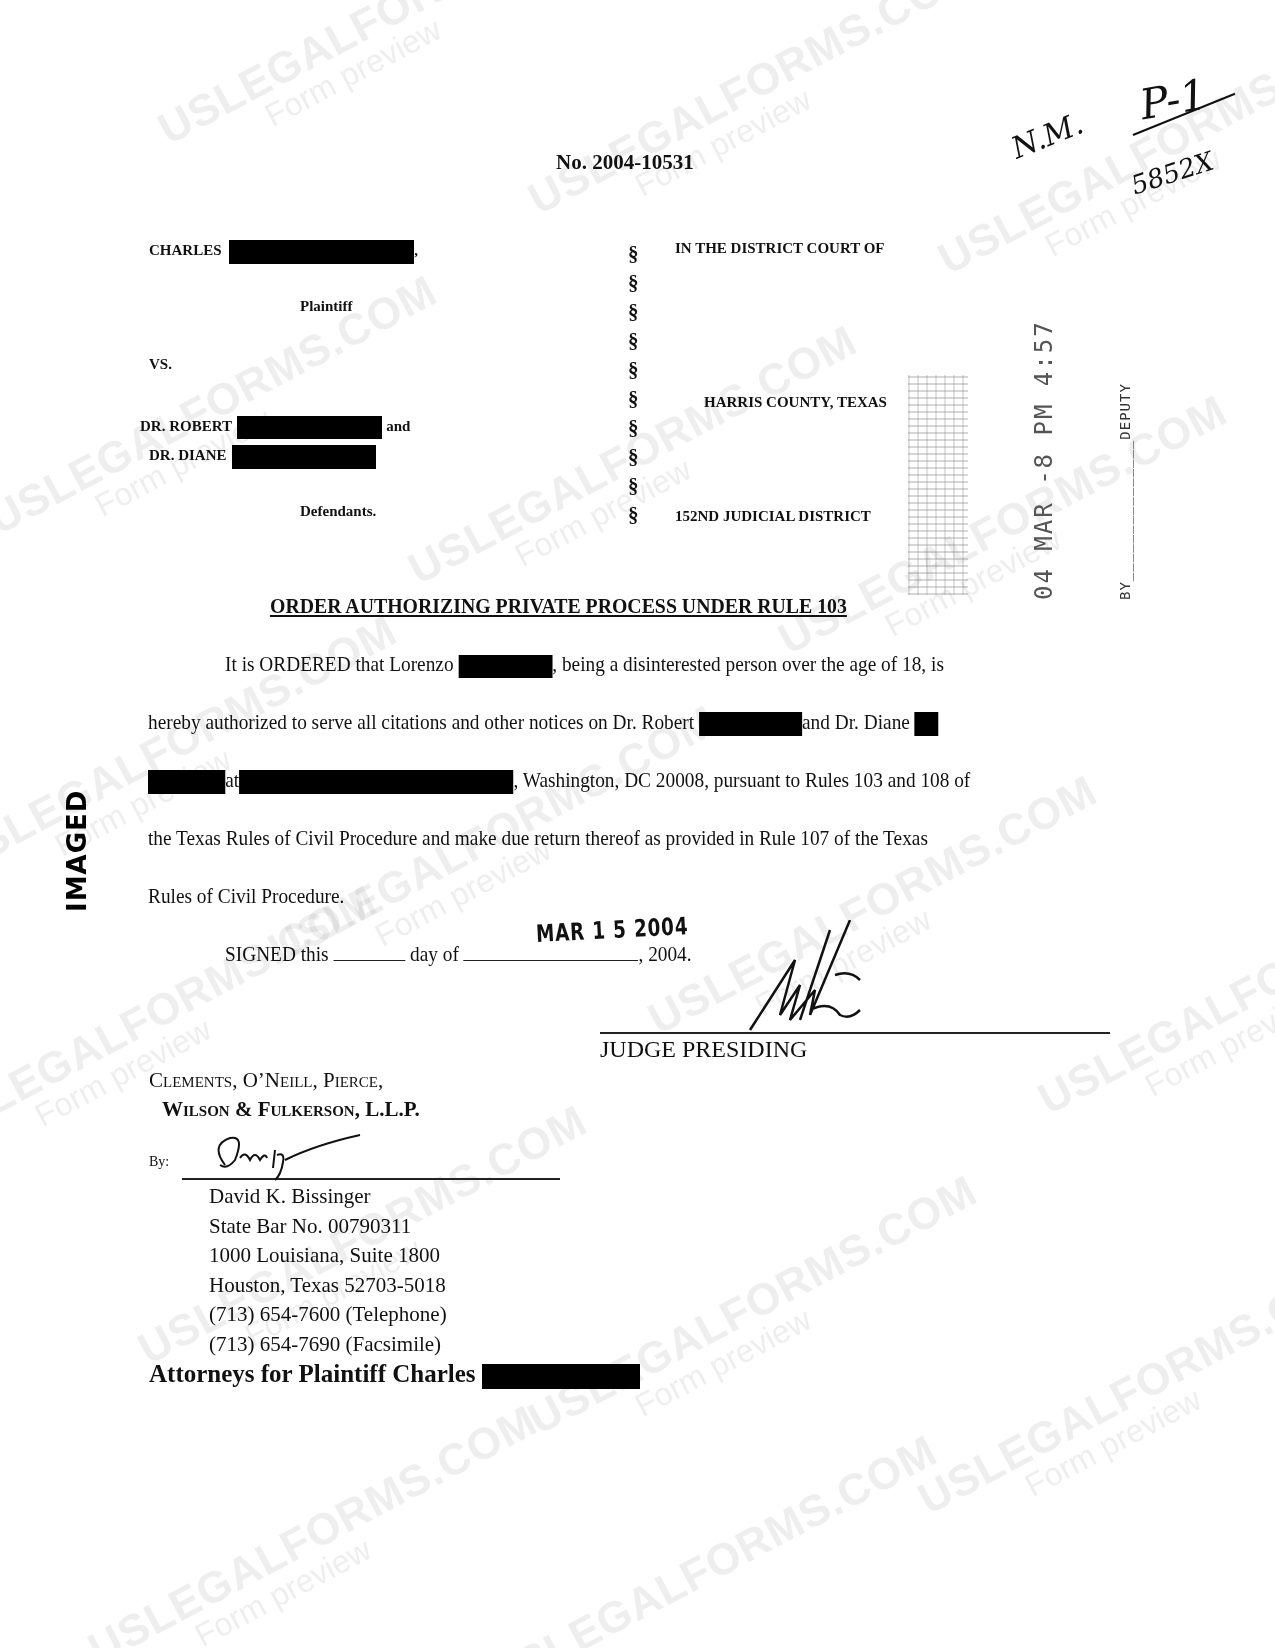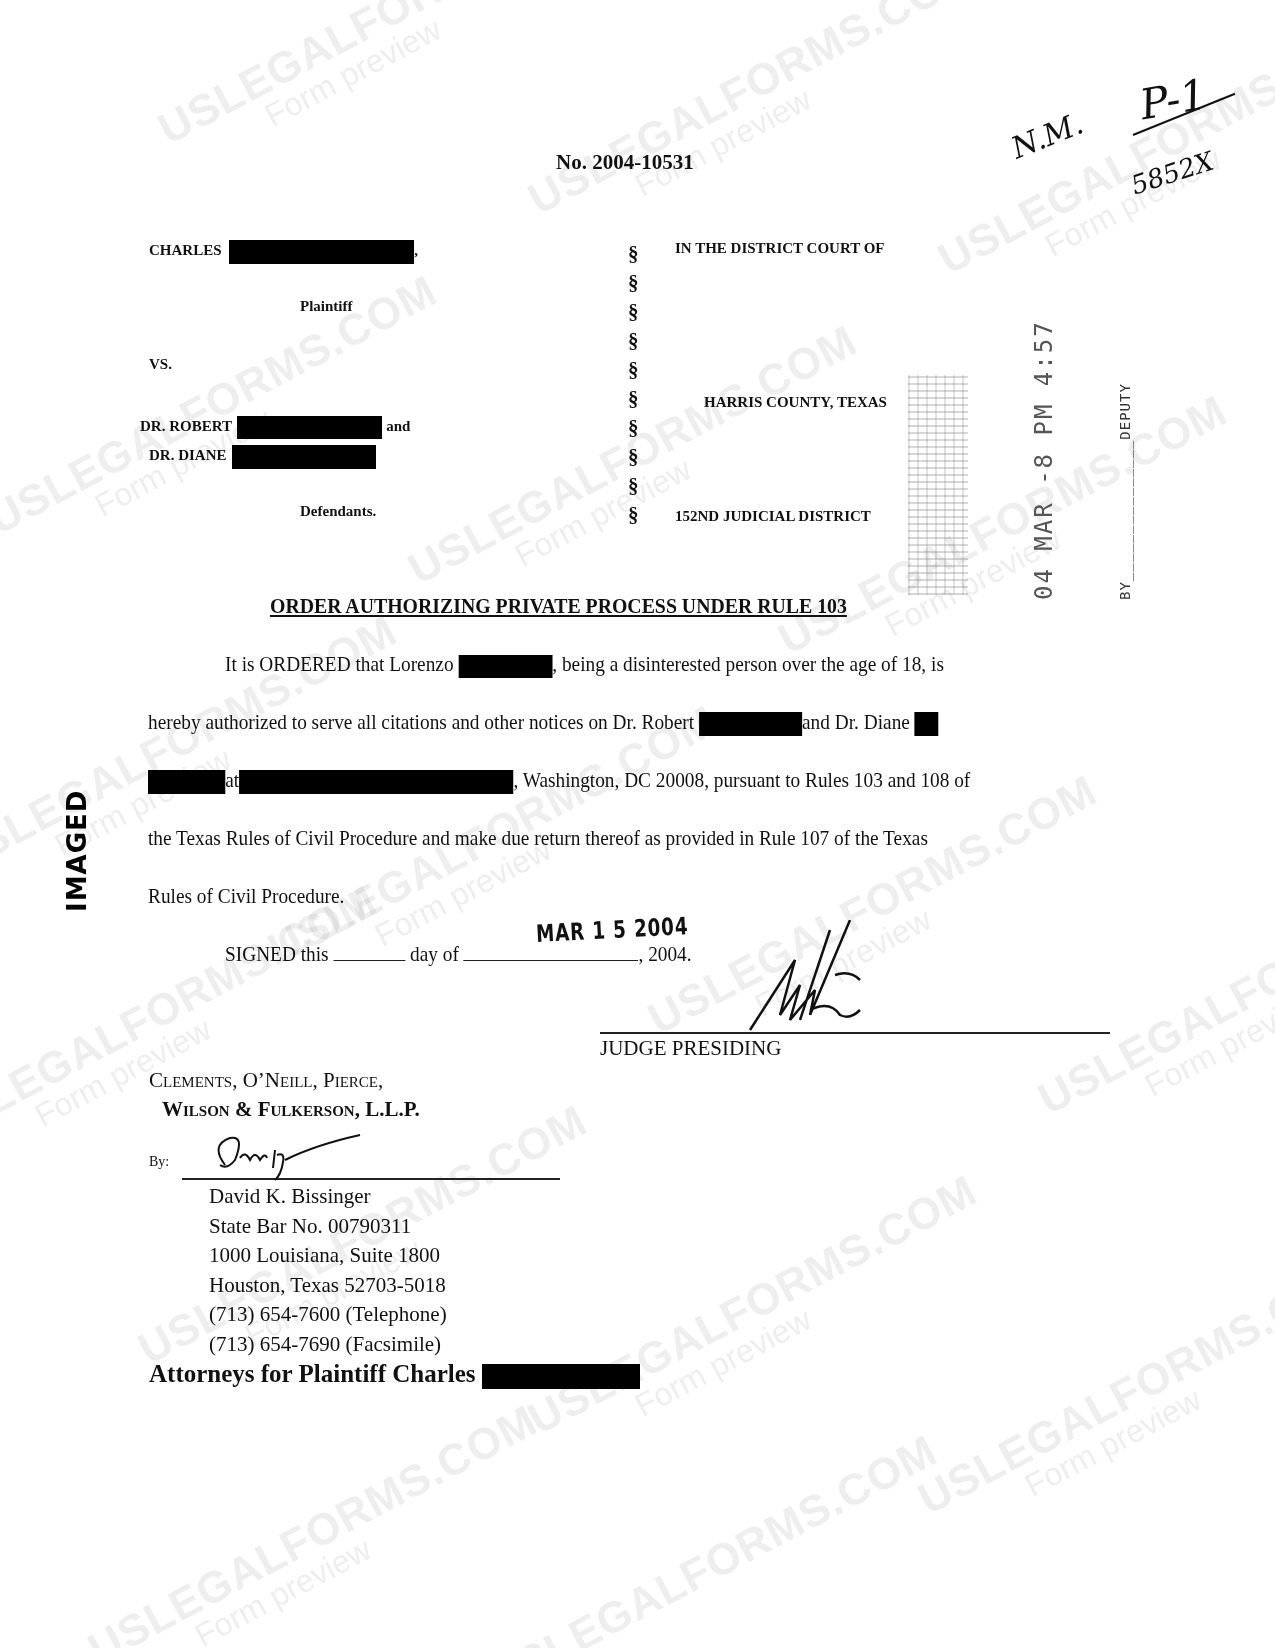--- a/index.html
+++ b/index.html
@@ -173,21 +173,21 @@
   <span class="blank" style="width:78px;"></span>
   <span>day of</span>
   <span class="blank" style="width:190px;"></span><span>, 2004.</span>
 </div>
 <div class="abs" style="left:536px;top:920px;font-family:'DejaVu Sans Condensed','DejaVu Sans',sans-serif;font-weight:bold;font-size:24px;letter-spacing:1px;transform:rotate(-3deg) scaleX(0.85);transform-origin:left;">MAR 1 5 2004</div>
 
 <svg class="abs" style="left:740px;top:920px;" width="160" height="120" viewBox="0 0 160 120">
   <path d="M10 110 L55 40 L40 95 L60 65 L50 100 L75 70 L70 95 M90 10 L60 100 M110 0 L70 95 M70 90 Q90 80 100 95 Q110 100 120 90 M95 55 Q110 50 120 60" stroke="#111" stroke-width="2.5" fill="none"></path>
 </svg>
 <div class="abs" style="left:600px;top:1032px;width:510px;height:1.5px;background:#222;"></div>
-<div class="abs" style="left:600px;top:1036px;font-size:21px;">JUDGE PRESIDING</div>
+<div class="abs" style="left:600px;top:1036px;font-size:24px;">JUDGE PRESIDING</div>
 
 <div class="abs firm" style="left:149px;top:1068px;">Clements, O’Neill, Pierce,</div>
 <div class="abs firm" style="left:162px;top:1097px;font-weight:bold;">Wilson &amp; Fulkerson, L.L.P.</div>
 
 <div class="abs" style="left:149px;top:1154px;font-size:14px;">By:</div>
 <div class="abs" style="left:182px;top:1178px;width:378px;height:1.5px;background:#222;"></div>
 <svg class="abs" style="left:205px;top:1130px;" width="160" height="55" viewBox="0 0 160 55">
   <path d="M20 35 Q5 15 25 8 Q40 5 30 30 Q22 40 15 35 M35 28 Q40 20 45 30 Q50 20 55 30 Q60 22 62 28 M70 20 L68 38 M72 25 Q80 22 78 32 Q76 45 70 50 M80 30 Q110 15 155 5" stroke="#111" stroke-width="2" fill="none"></path>
 </svg>
 

